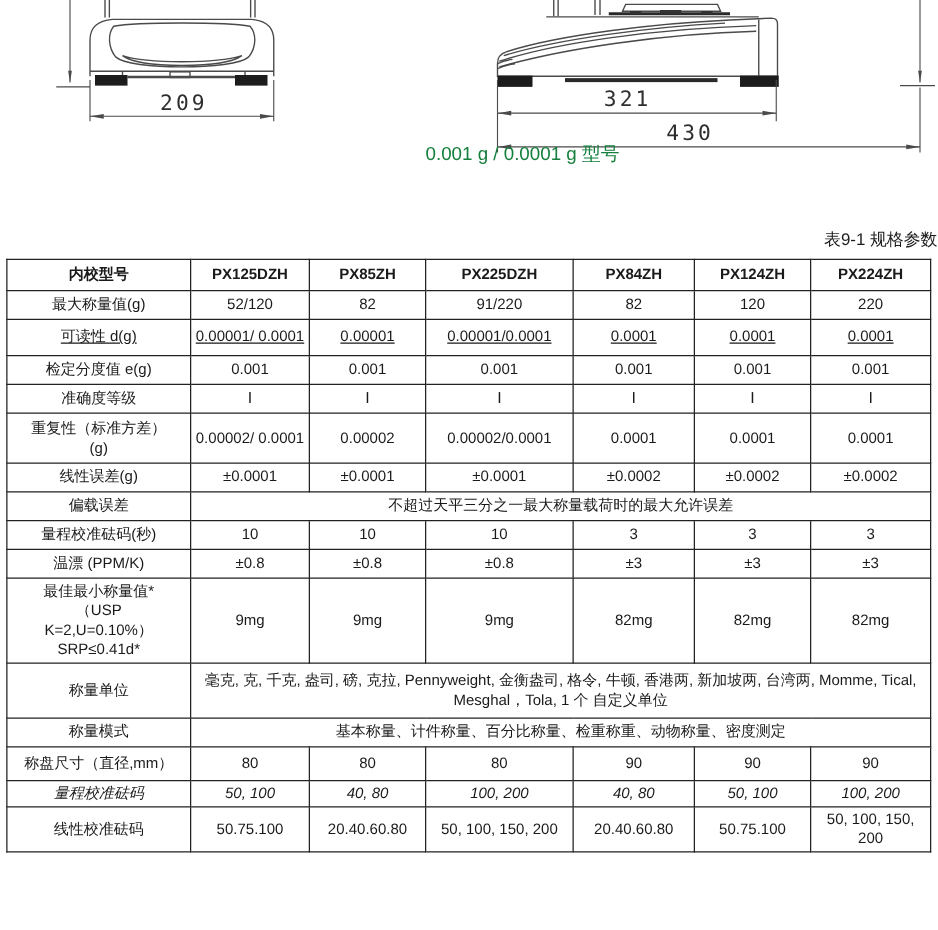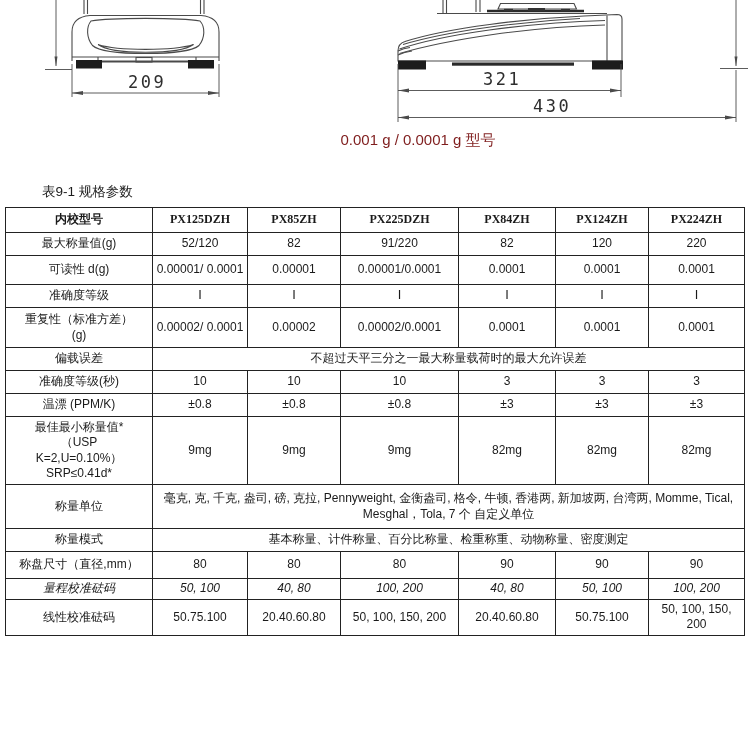--- a/index.html
+++ b/index.html
@@ -11,43 +11,43 @@
   }
   .page{position:relative;width:750px;height:744px;overflow:hidden;background:#fff;}
 
   svg.drawings{position:absolute;top:0;left:0;}
   .dim-text{
     font-family:"DejaVu Sans Mono","Liberation Mono",monospace;
     font-size:17px;fill:#2e2e2e;letter-spacing:2.5px;
   }
 
   .caption{
-    position:absolute;top:131px;left:0;width:750px;box-sizing:border-box;
+    position:absolute;top:114px;left:0;width:750px;box-sizing:border-box;
     padding-left:86px;text-align:center;
-    font-size:15px;color:#7f1d1d;
+    font-size:15px;color:#15803d;
   }
   .table-title{
     position:absolute;top:183px;left:0;width:750px;box-sizing:border-box;
-    padding-left:42px;text-align:left;
+    padding-left:42px;text-align:right;
     font-size:13.5px;color:#1c1c1c;
   }
 
   table.specs{
     position:absolute;top:207px;left:5px;
     width:739px;border-collapse:collapse;table-layout:fixed;
     font-size:12px;color:#1a1a1a;background:#fff;
   }
   table.specs td{
     border:1px solid #222;
     text-align:center;vertical-align:middle;
     padding:2px 3px;line-height:1.28;overflow:hidden;
   }
   td.lbl{text-align:left;padding-left:6px;white-space:pre-line;}
-  tr.b td{font-weight:bold;font-family:Liberation Serif, serif;}
-  tr.h25{height:25px;} tr.h23{height:23px;} tr.h29{height:29px;}
+  tr.b td{font-weight:bold;}
+  tr.h25{height:25px;} tr.h23{height:23px;} tr.h29{height:29px;text-decoration:underline;}
   tr.h40{height:40px;} tr.h54{height:54px;} tr.h68{height:68px;}
   tr.h44{height:44px;} tr.h27{height:27px;} tr.h21{height:21px;font-style:italic;}
 </style>
 </head>
 <body>
 
 <div class="page">
 
   <svg class="drawings" width="750" height="126" viewBox="0 0 750 126">
     <g stroke="#4a4a4a" stroke-width="1.1" fill="none">
@@ -158,44 +158,62 @@
       <tr class="h29">
         <td class="lbl">可读性 d(g)</td>
         <td>0.00001/ 0.0001</td>
         <td>0.00001</td>
         <td>0.00001/0.0001</td>
         <td>0.0001</td>
         <td>0.0001</td>
         <td>0.0001</td>
       </tr>
       <tr class="h23">
+        <td class="lbl">检定分度值 e(g)</td>
+        <td>0.001</td>
+        <td>0.001</td>
+        <td>0.001</td>
+        <td>0.001</td>
+        <td>0.001</td>
+        <td>0.001</td>
+      </tr>
+      <tr class="h23">
         <td class="lbl">准确度等级</td>
         <td>Ⅰ</td>
         <td>Ⅰ</td>
         <td>Ⅰ</td>
         <td>Ⅰ</td>
         <td>Ⅰ</td>
         <td>Ⅰ</td>
       </tr>
       <tr class="h40">
         <td class="lbl">重复性（标准方差）
 (g)</td>
         <td>0.00002/ 0.0001</td>
         <td>0.00002</td>
         <td>0.00002/0.0001</td>
         <td>0.0001</td>
         <td>0.0001</td>
         <td>0.0001</td>
       </tr>
       <tr class="h23">
+        <td class="lbl">线性误差(g)</td>
+        <td>±0.0001</td>
+        <td>±0.0001</td>
+        <td>±0.0001</td>
+        <td>±0.0002</td>
+        <td>±0.0002</td>
+        <td>±0.0002</td>
+      </tr>
+      <tr class="h23">
         <td class="lbl">偏载误差</td>
         <td colspan="6">不超过天平三分之一最大称量载荷时的最大允许误差</td>
       </tr>
       <tr class="h23">
-        <td class="lbl">准确度等级(秒)</td>
+        <td class="lbl">量程校准砝码(秒)</td>
         <td>10</td>
         <td>10</td>
         <td>10</td>
         <td>3</td>
         <td>3</td>
         <td>3</td>
       </tr>
       <tr class="h23">
         <td class="lbl">温漂 (PPM/K)</td>
         <td>±0.8</td>
@@ -212,21 +230,21 @@
 SRP≤0.41d*</td>
         <td>9mg</td>
         <td>9mg</td>
         <td>9mg</td>
         <td>82mg</td>
         <td>82mg</td>
         <td>82mg</td>
       </tr>
       <tr class="h44">
         <td class="lbl">称量单位</td>
-        <td colspan="6">毫克, 克, 千克, 盎司, 磅, 克拉, Pennyweight, 金衡盎司, 格令, 牛顿, 香港两, 新加坡两, 台湾两, Momme, Tical, Mesghal，Tola, 7 个 自定义单位</td>
+        <td colspan="6">毫克, 克, 千克, 盎司, 磅, 克拉, Pennyweight, 金衡盎司, 格令, 牛顿, 香港两, 新加坡两, 台湾两, Momme, Tical, Mesghal，Tola, 1 个 自定义单位</td>
       </tr>
       <tr class="h23">
         <td class="lbl">称量模式</td>
         <td colspan="6">基本称量、计件称量、百分比称量、检重称重、动物称量、密度测定</td>
       </tr>
       <tr class="h27">
         <td class="lbl">称盘尺寸（直径,mm）</td>
         <td>80</td>
         <td>80</td>
         <td>80</td>

